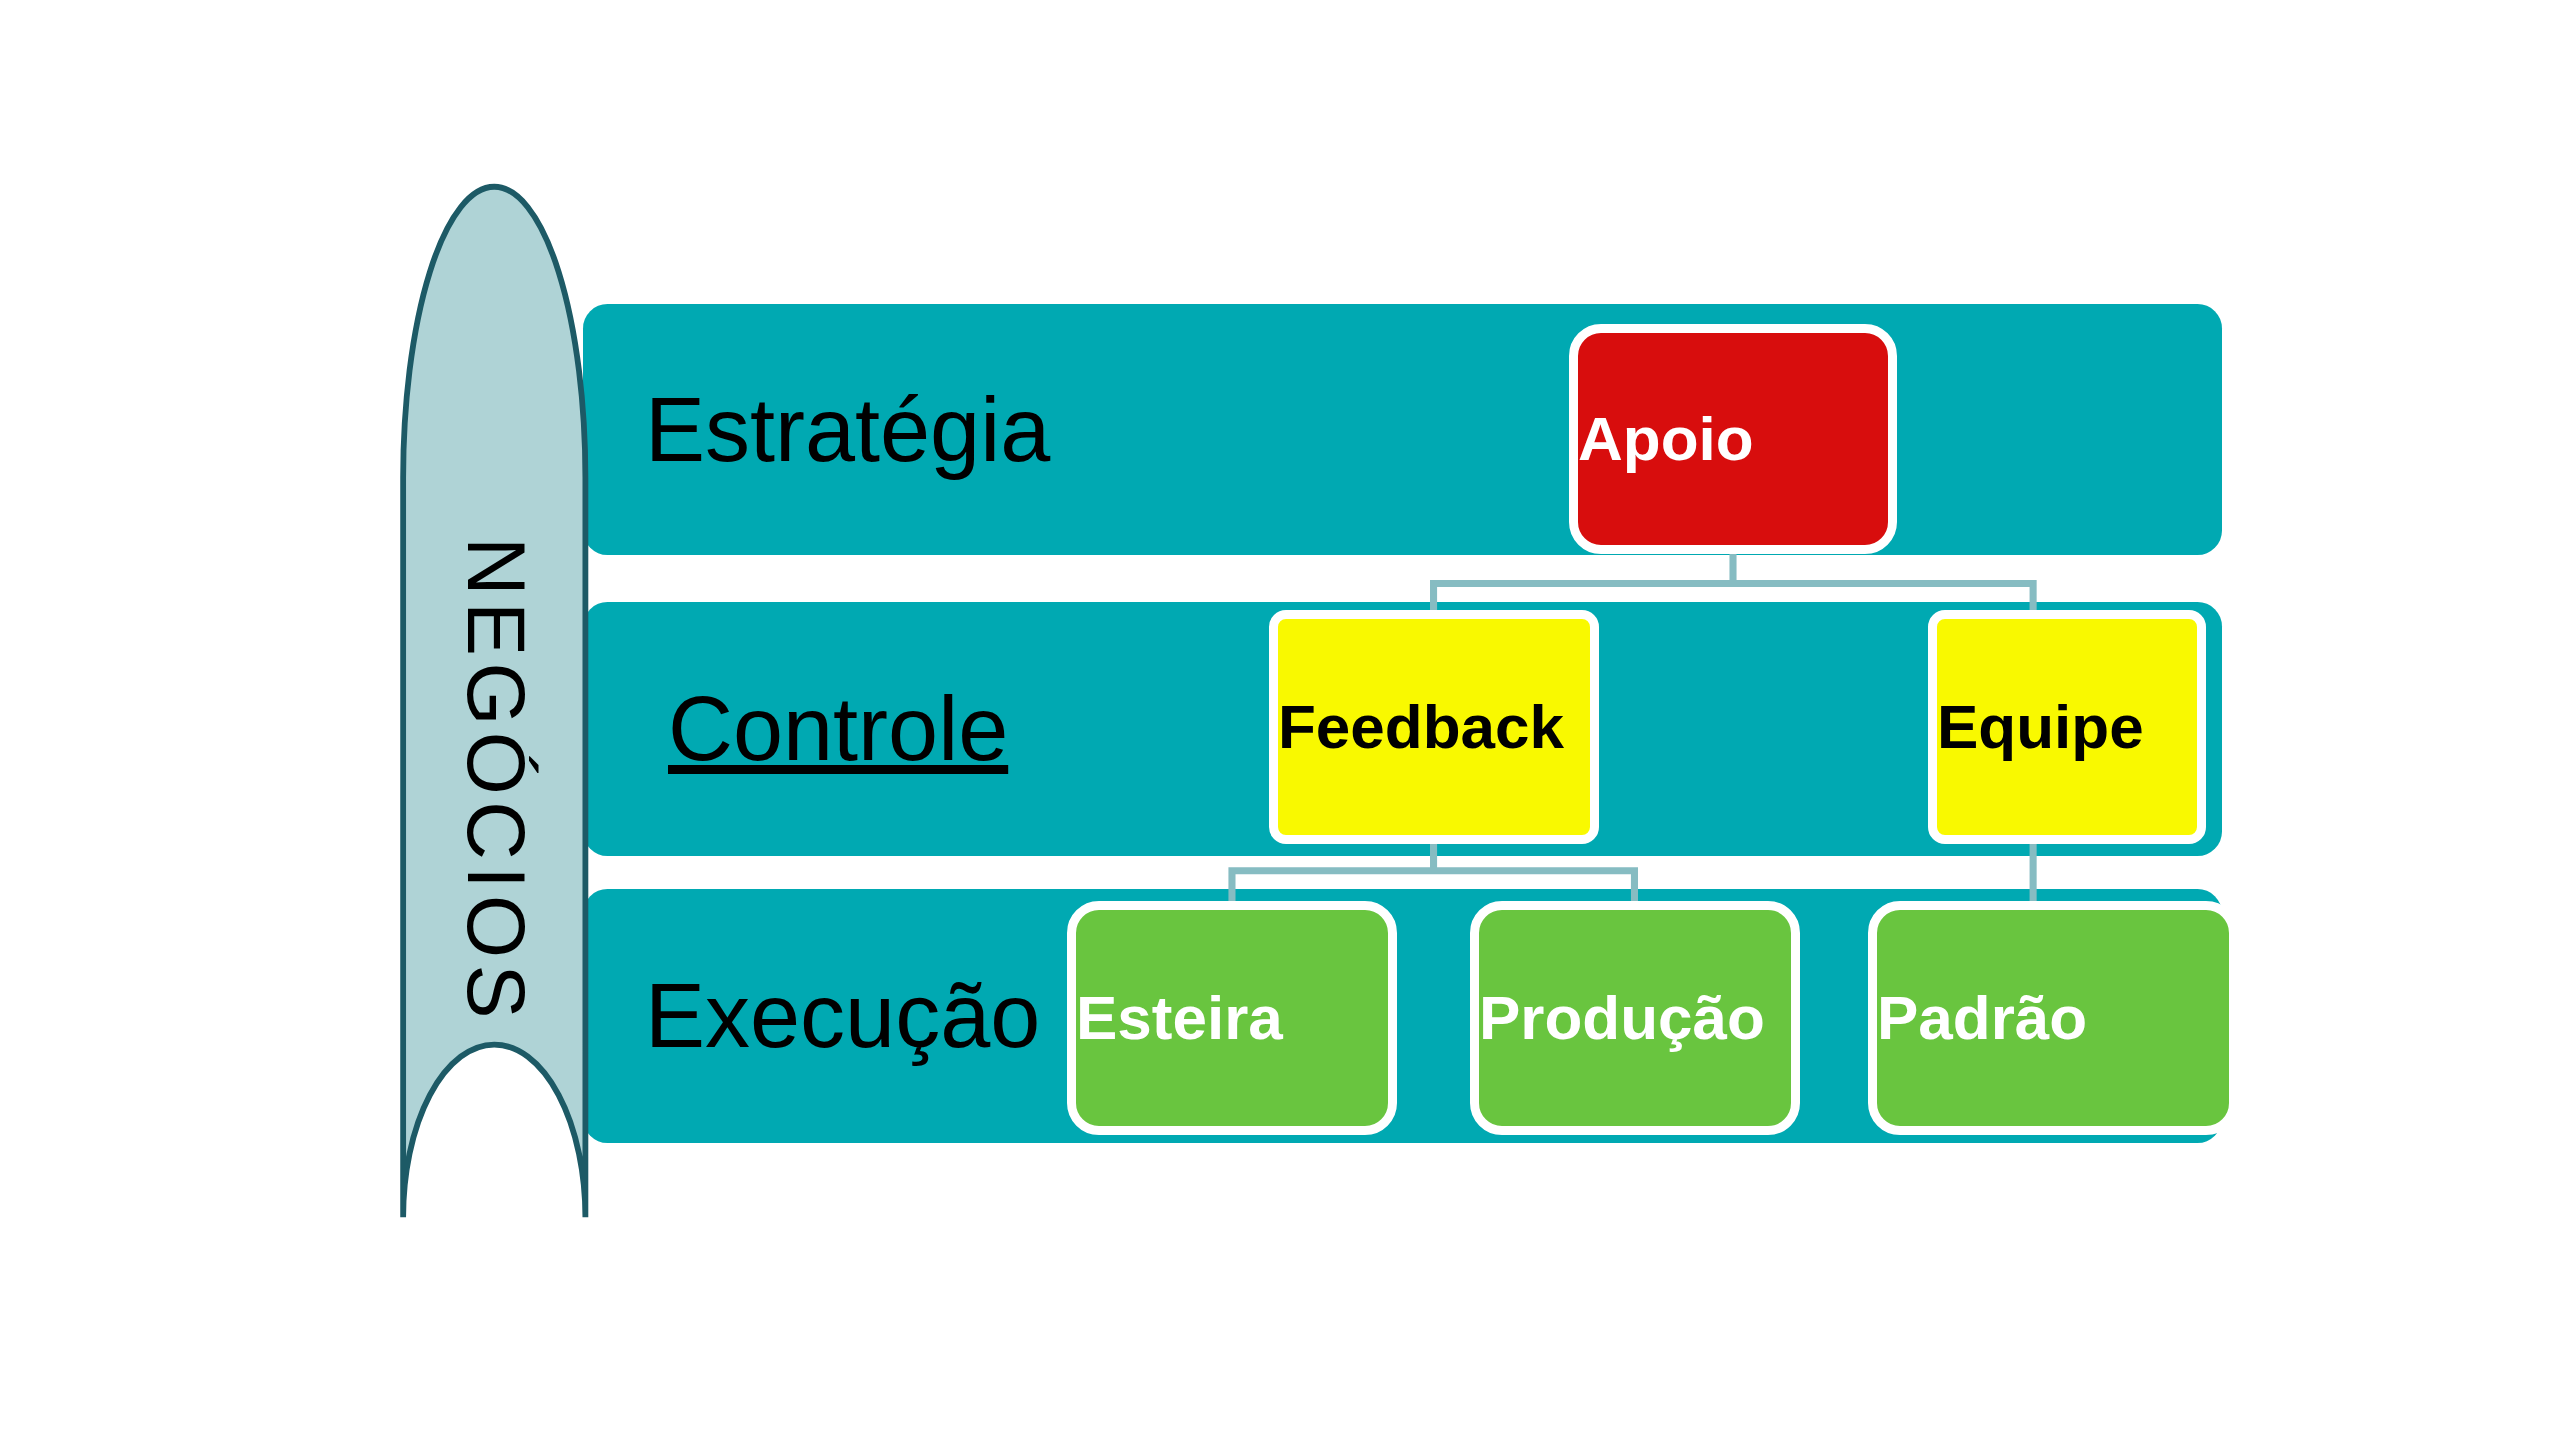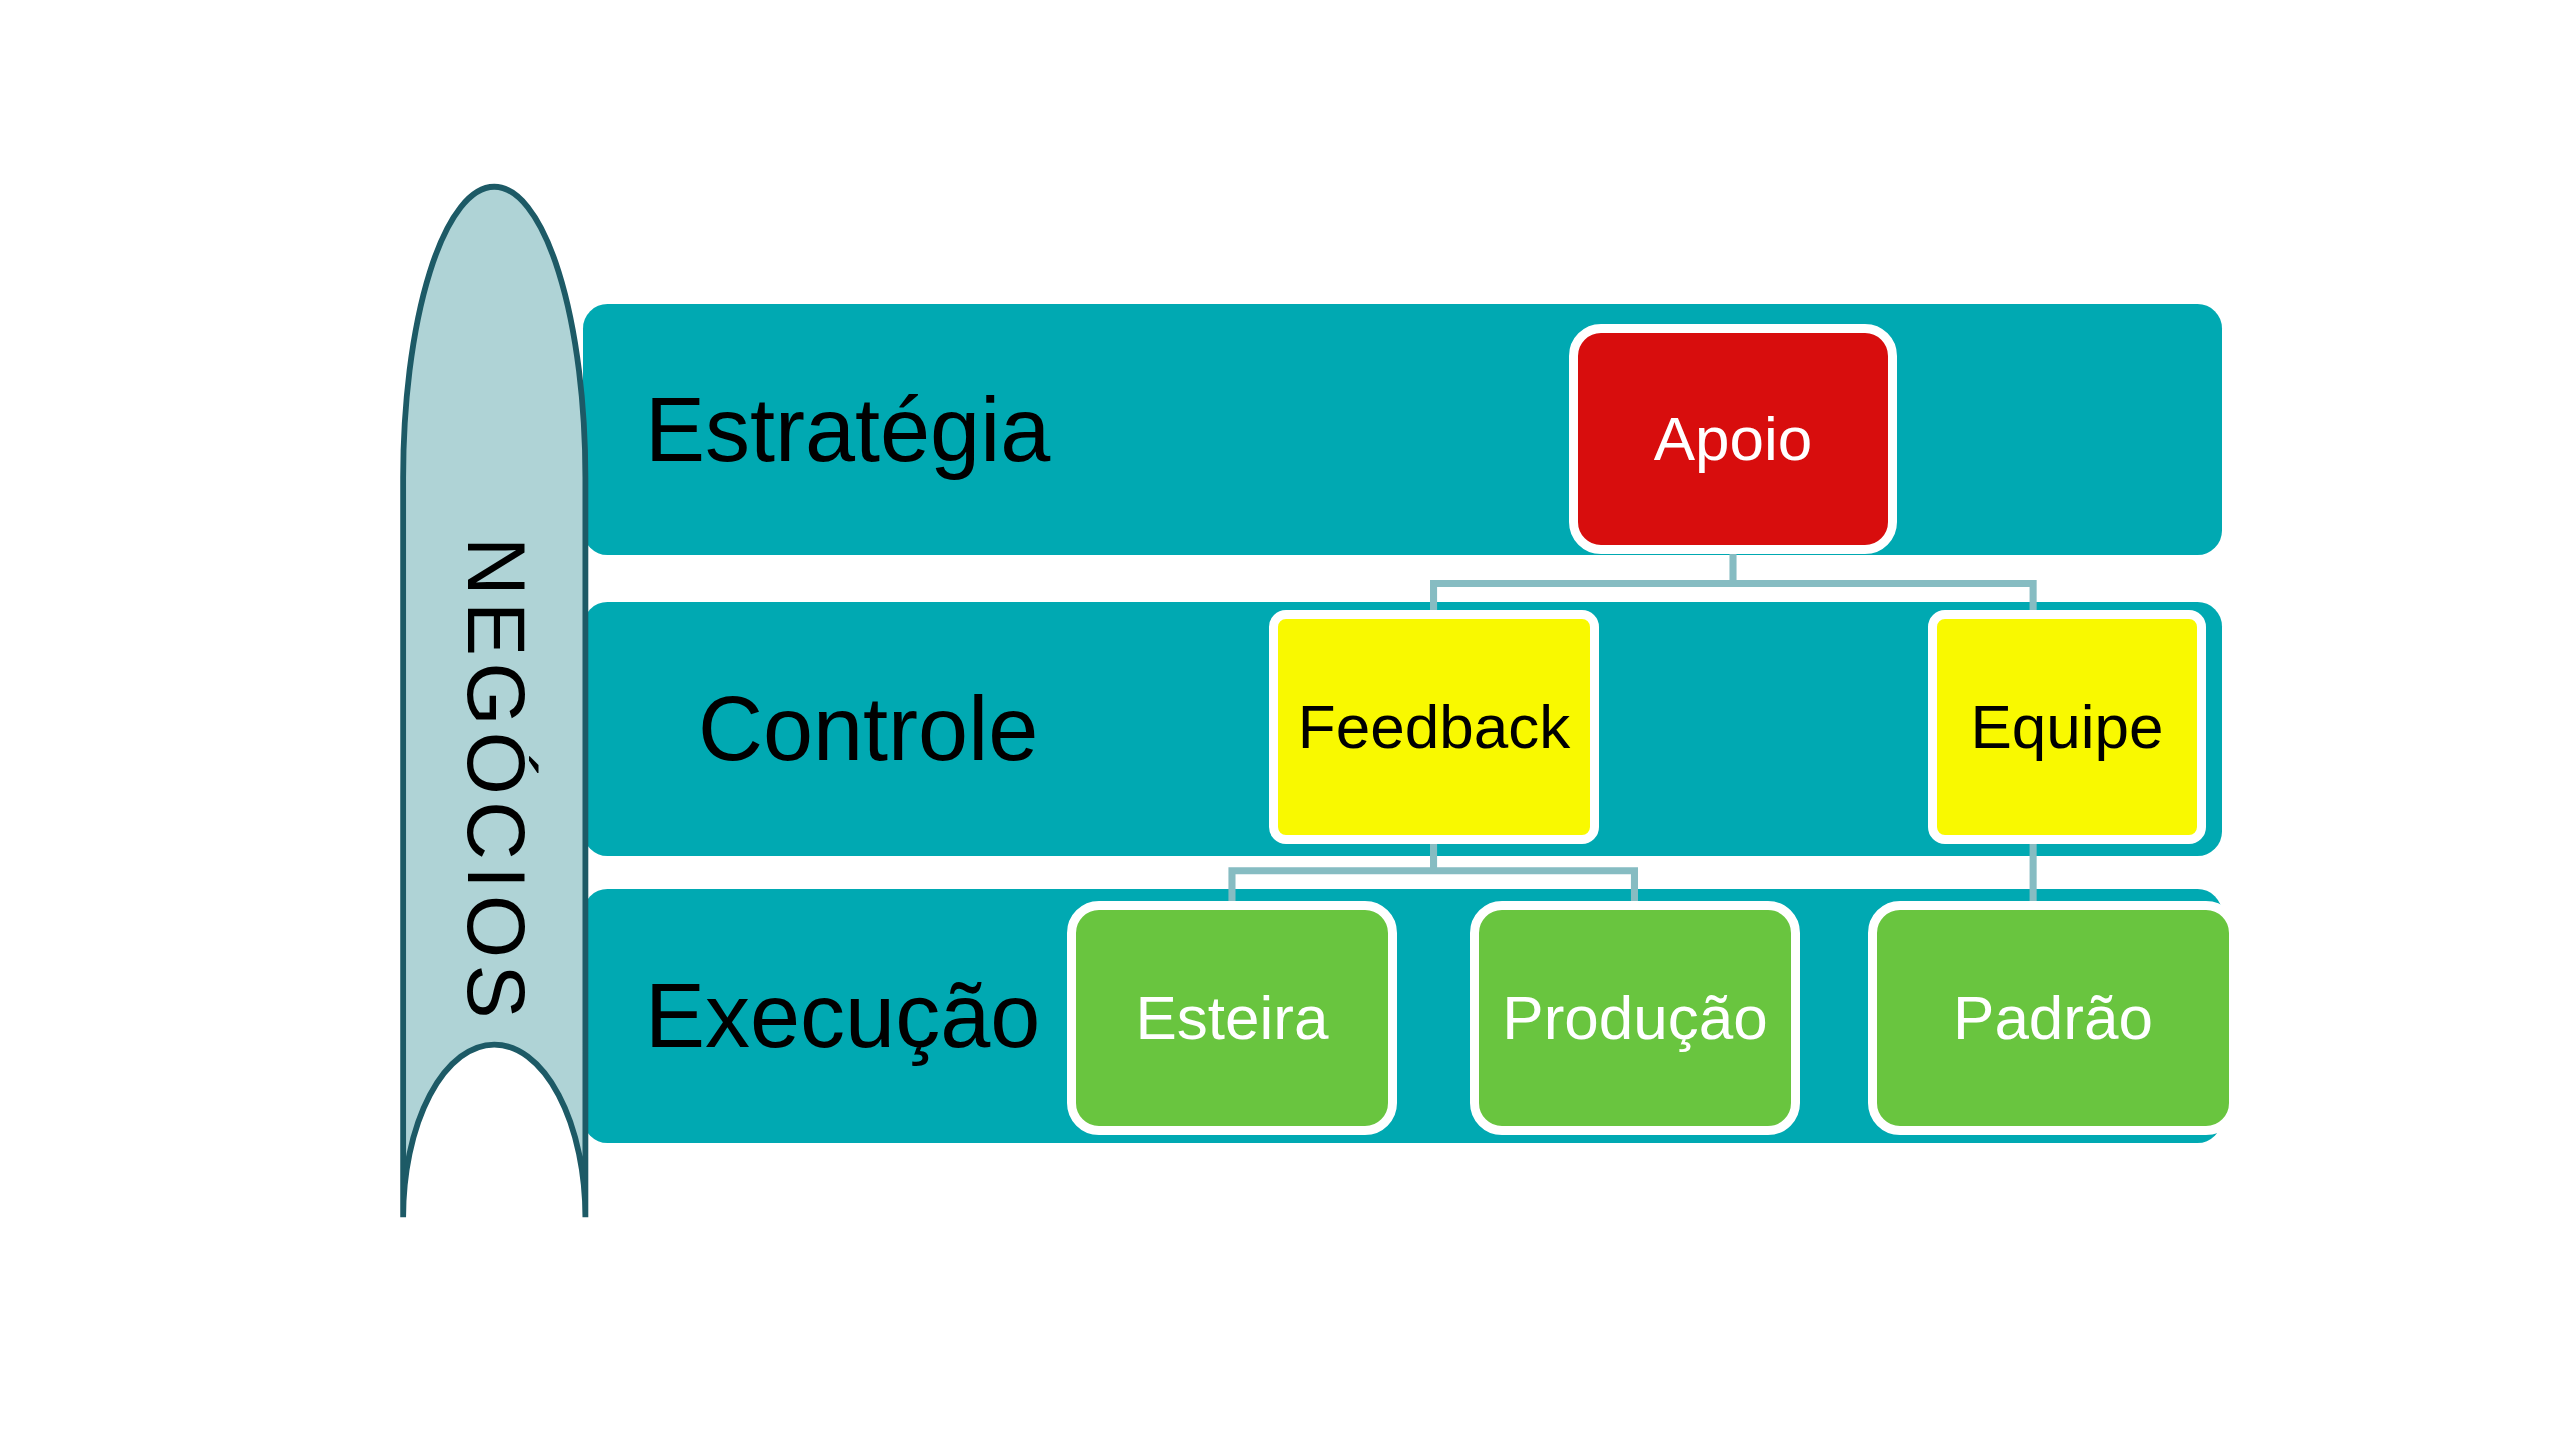--- a/index.html
+++ b/index.html
@@ -14,37 +14,37 @@
     border-radius:24.5px;
     display:flex;align-items:center;
   }
   #band-estrategia{top:304px;height:251px;}
   #band-controle{top:602px;height:254px;}
   #band-execucao{top:889px;height:254px;}
   .band-label{
     font-size:90px;line-height:1;color:var(--band_text,#000);
     padding-left:62px;letter-spacing:0px;
   }
-  #band-controle .band-label{padding-left:115px;}
+  #band-controle .band-label{padding-left:85px;text-decoration:underline;}
   svg.overlay{
     position:absolute;left:0;top:0;width:2576px;height:1449px;
     pointer-events:none;
   }
   .side-label{
     position:absolute;left:495px;top:781px;
     transform:translate(-50%,-50%) rotate(90deg);
     font-size:81px;letter-spacing:6.4px;white-space:nowrap;
     color:var(--band_text,#000);
   }
   .node{
     position:absolute;box-sizing:border-box;
     border:9.7px solid var(--node_border,#fff);
     border-radius:32px;
-    display:flex;align-items:center;justify-content:center;
-    font-size:62px;line-height:1;text-align:center;
+    display:flex;align-items:center;justify-content:flex-start;
+    font-size:62px;line-height:1;text-align:center;font-weight:bold;
   }
   .node.red{background:var(--node_red,#D80D0D);color:var(--node_text_light,#fff);}
   .node.yellow{background:var(--node_yellow,#F9F900);color:var(--node_text_dark,#000);border-radius:17px;}
   .node.green{background:var(--node_green,#69C53F);color:var(--node_text_light,#fff);}
   #node-apoio{left:1569px;top:324px;width:328px;height:230px;}
   #node-feedback{left:1269px;top:610px;width:330px;height:234px;}
   #node-equipe{left:1928px;top:610px;width:278px;height:234px;}
   #node-esteira{left:1067px;top:901px;width:330px;height:234px;}
   #node-producao{left:1470px;top:901px;width:330px;height:234px;}
   #node-padrao{left:1868px;top:901px;width:370px;height:234px;}

